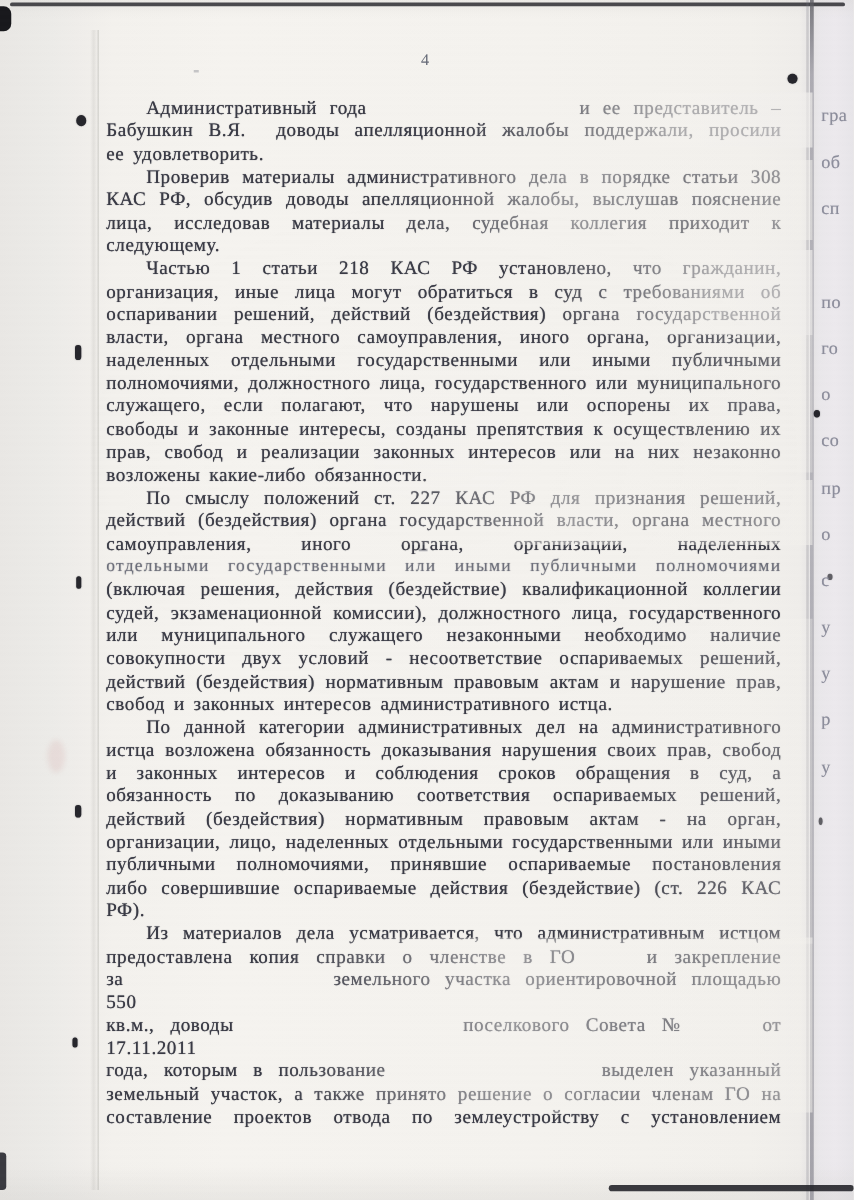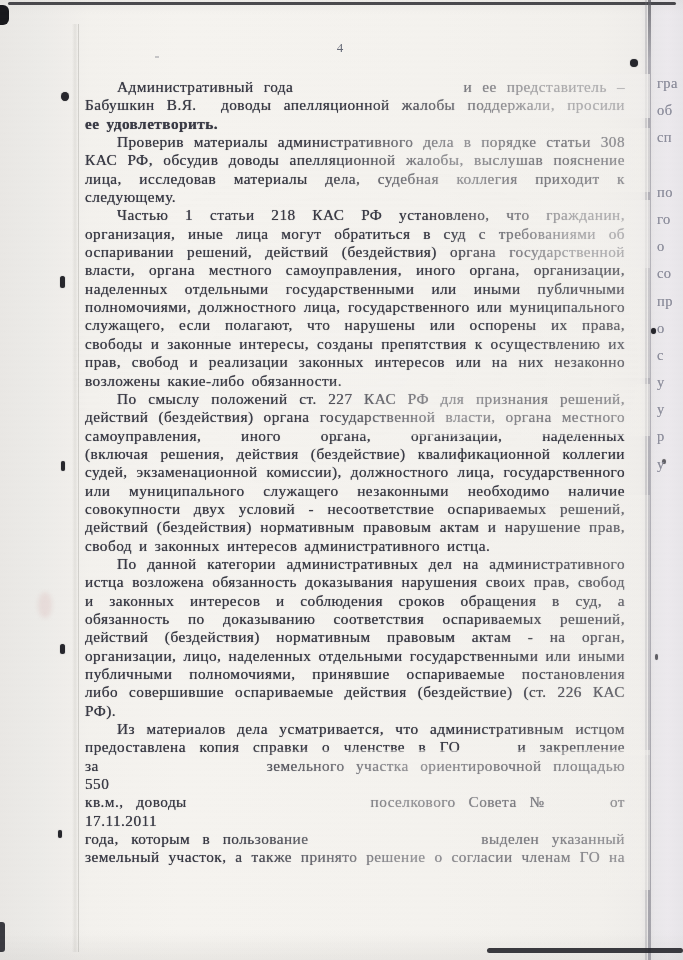--- a/index.html
+++ b/index.html
@@ -44,33 +44,33 @@
   .textblock{
     position:absolute;left:85px;top:78px;width:540px;
     font-size:15.3px;line-height:18.35px;color:#393a45;
     letter-spacing:.45px;word-spacing:2.8px;
     text-shadow:0 0 .7px rgba(47,48,58,.85);
   }
   .textblock p{margin:0;text-align:justify;}
   .flow.ind{text-indent:32px;}
   .flow.jlast{text-align-last:justify;}
   .para .line{text-align:justify;text-align-last:justify;}
-  .para .line.left{text-align-last:left;font-weight:bold;}
+  .para .line.left{text-align-last:left;}
   .para .line.ind{text-indent:32px;}
   .gap{display:inline-block;height:2px;}
   .ghost{
     color:rgba(126,131,149,.40);filter:blur(.5px);
     text-align:justify;text-align-last:justify;
     letter-spacing:1px;font-size:14px;line-height:18.35px;
   }
   
   .edge-frags{position:absolute;left:657px;top:70px;width:26px;
     font-size:14.5px;line-height:27.2px;color:#8d8e9c;
     letter-spacing:.4px;text-shadow:0 0 .6px rgba(141,142,156,.7);}
-  .edge-frags div{height:27.2px;overflow:hidden;}
+  .edge-frags div{height:27.2px;overflow:hidden;margin-top:10px;}
   
   .wash{position:absolute;pointer-events:none;z-index:6;}
   .w-r{background:linear-gradient(to right,rgba(244,242,238,0) 0%,rgba(244,242,238,.62) 65%,rgba(240,238,236,.68) 100%);}
   .w-m{background:linear-gradient(to right,rgba(244,242,238,0) 0%,rgba(244,242,238,.5) 45%,rgba(244,242,238,.35) 70%,rgba(242,240,236,.55) 100%);}
   .w-soft{background:linear-gradient(to right,rgba(244,242,238,0) 0%,rgba(244,242,238,.32) 100%);}
   .grain{position:absolute;inset:0;pointer-events:none;z-index:7;opacity:.5;
     background:
       repeating-linear-gradient(180deg, rgba(120,120,125,.012) 0 3px, rgba(255,255,255,.015) 3px 6px),
       radial-gradient(ellipse 420px 300px at 52% 38%, rgba(255,255,255,.05), rgba(0,0,0,0) 70%);}
 </style>
@@ -105,29 +105,31 @@
 
   <div class="textblock">
       <div class="para">
         <div class="line ind"><span>Административный года</span> <span class="gap" style="width: 150px;"></span> <span>и ее представитель –</span> </div>
         <div class="line"><span>Бабушкин В.Я.&nbsp; доводы апелляционной жалобы поддержали, просили</span> </div>
         <div class="line left"><span>ее удовлетворить.</span> </div>
       </div>
       <p class="flow ind">Проверив материалы административного дела в порядке статьи 308 КАС РФ, обсудив доводы апелляционной жалобы, выслушав пояснение лица, исследовав материалы дела, судебная коллегия приходит к следующему.</p>
       <p class="flow ind">Частью 1 статьи 218 КАС РФ установлено, что гражданин, организация, иные лица могут обратиться в суд с требованиями об оспаривании решений, действий (бездействия) органа государственной власти, органа местного самоуправления, иного органа, организации, наделенных отдельными государственными или иными публичными полномочиями, должностного лица, государственного или муниципального служащего, если полагают, что нарушены или оспорены их права, свободы и законные интересы, созданы препятствия к осуществлению их прав, свобод и реализации законных интересов или на них незаконно возложены какие-либо обязанности.</p>
       <p class="flow ind jlast">По смыслу положений ст. 227 КАС РФ для признания решений, действий (бездействия) органа государственной власти, органа местного самоуправления, иного органа, организации, наделенных</p>
+      <p class="ghost">отдельными государственными или иными публичными полномочиями</p>
       <p class="flow">(включая решения, действия (бездействие) квалификационной коллегии судей, экзаменационной комиссии), должностного лица, государственного или муниципального служащего незаконными необходимо наличие совокупности двух условий - несоответствие оспариваемых решений, действий (бездействия) нормативным правовым актам и нарушение прав, свобод и законных интересов административного истца.</p>
       <p class="flow ind">По данной категории административных дел на административного истца возложена обязанность доказывания нарушения своих прав, свобод и законных интересов и соблюдения сроков обращения в суд, а обязанность по доказыванию соответствия оспариваемых решений, действий (бездействия) нормативным правовым актам - на орган, организации, лицо, наделенных отдельными государственными или иными публичными полномочиями, принявшие оспариваемые постановления либо совершившие оспариваемые действия (бездействие) (ст. 226 КАС РФ).</p>
       <div class="para">
         <div class="line ind"><span>Из материалов дела усматривается, что административным истцом</span> </div>
         <div class="line"><span>предоставлена копия справки о членстве в ГО</span> <span class="gap" style="width: 30px;"></span> <span>и закрепление</span> </div>
         <div class="line"><span>за</span> <span class="gap" style="width: 145px;"></span> <span>земельного участка ориентировочной площадью 550</span> </div>
         <div class="line"><span>кв.м., доводы</span> <span class="gap" style="width: 158px;"></span> <span>поселкового Совета №</span> <span class="gap" style="width: 34px;"></span> <span>от 17.11.2011</span> </div>
         <div class="line"><span>года, которым в пользование</span> <span class="gap" style="width: 148px;"></span> <span>выделен указанный</span> </div>
         <div class="line"><span>земельный участок, а также принято решение о согласии членам ГО на</span> </div>
+        <div class="line"><span>составление проектов отвода по землеустройству с установлением</span> </div>
       </div>
     </div>
 
   <div class="edge-frags">
       <div>гра</div>
       <div>об</div>
       <div>сп</div>
       <div></div>
       <div>по</div>
       <div>го</div>

